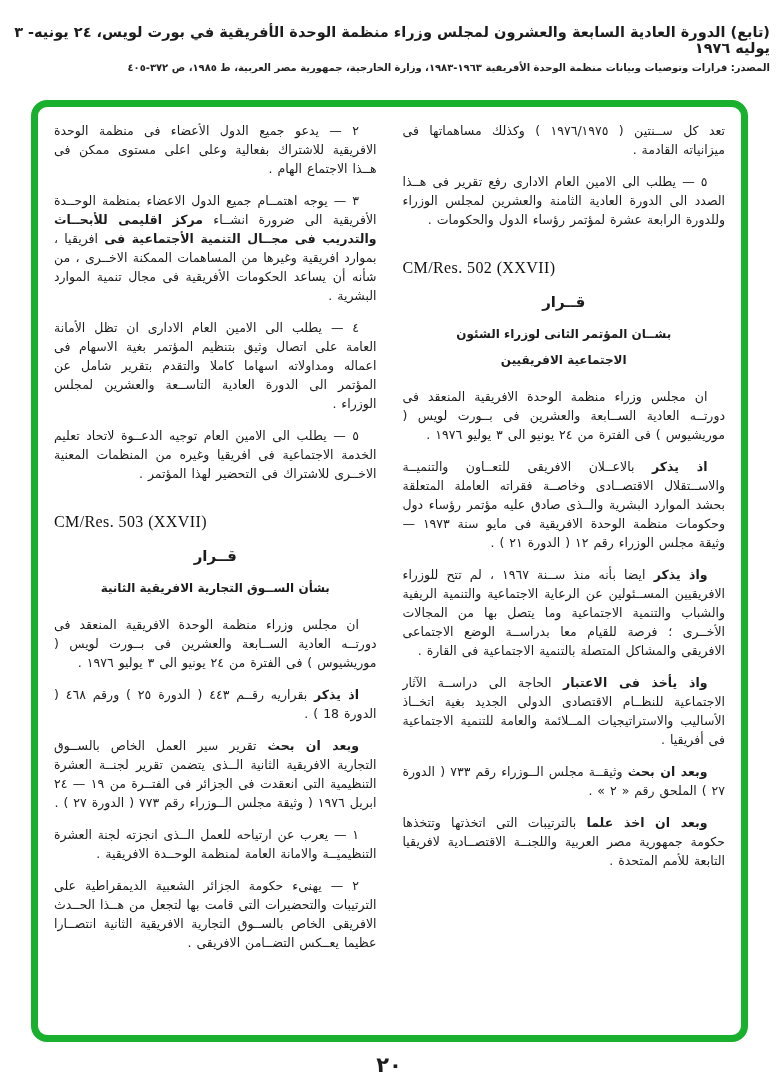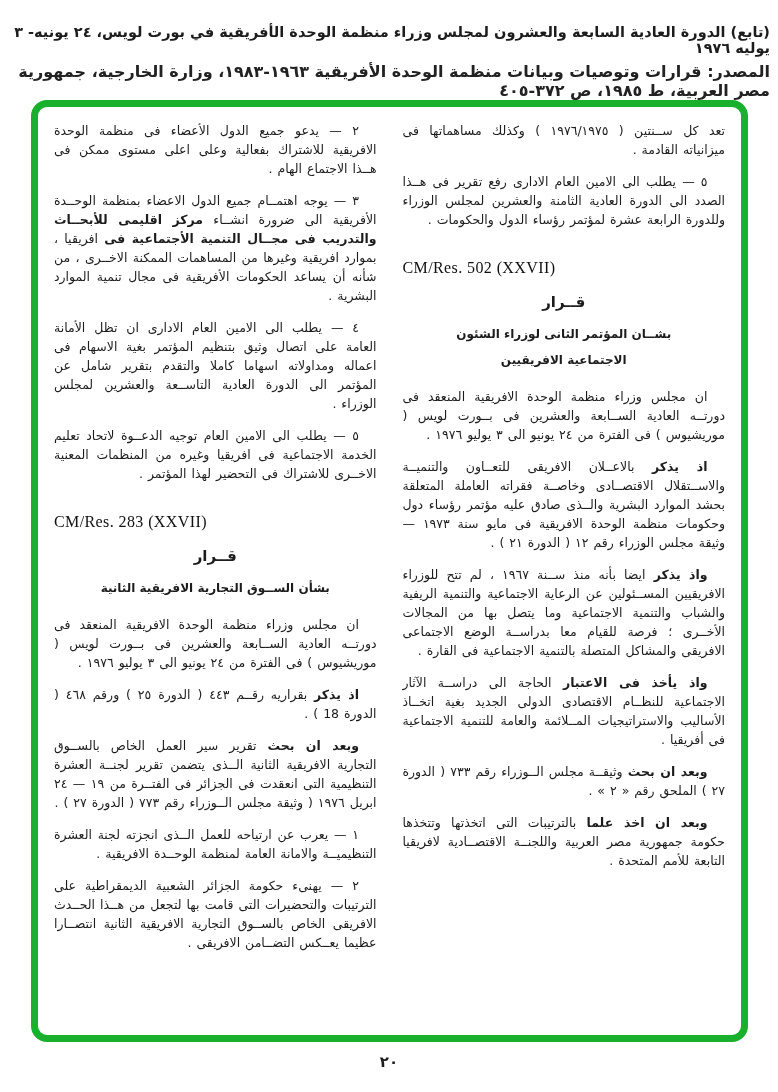--- a/index.html
+++ b/index.html
@@ -15,21 +15,21 @@
     direction:rtl;
     padding-top:24px;
   }
   .doc-header .h-line1{
     font-size:14.5px;
     font-weight:bold;
     letter-spacing:-0.2px;
     margin:0 8px 6px 8px;
   }
   .doc-header .h-line2{
-    font-size:16px;
+    font-size:10px;
     font-weight:bold;
     margin:0 8px;
     color:#222;
   }
   
   .sheet{
     box-sizing:border-box;
     position:absolute;
     left:31px;top:100px;
     width:717px;height:942px;
@@ -84,21 +84,21 @@
     margin:0 0 8px 0;
     line-height:1.5;
   }
   .res-subtitle.last{margin-bottom:18px;}
   
   .page-number{
     position:absolute;
     left:0;right:0;
     top:1053px;
     text-align:center;
-    font-size:15px;
+    font-size:21px;
     font-weight:bold;
     direction:rtl;
   }
 </style>
 </head>
 <body>
 
 <div class="doc-header">
   <div class="h-line1">(تابع) الدورة العادية السابعة والعشرون لمجلس وزراء منظمة الوحدة الأفريقية في بورت لويس، ٢٤ يونيه- ٣ يوليه ١٩٧٦</div>
   <div class="h-line2">المصدر: قرارات وتوصيات وبيانات منظمة الوحدة الأفريقية ١٩٦٣-١٩٨٣، وزارة الخارجية، جمهورية مصر العربية، ط ١٩٨٥، ص ٣٧٢-٤٠٥</div>
@@ -144,21 +144,21 @@
       </p>
       <p class="para">
         <span>٣ — يوجه اهتمــام جميع الدول الاعضاء بمنظمة الوحــدة الأفريقية الى ضرورة انشــاء </span><span class="boldmid">مركز اقليمى للأبحــاث والتدريب فى مجــال التنمية الأجتماعية فى</span><span> افريقيا ، بموارد افريقية وغيرها من المساهمات الممكنة الاخــرى ، من شأنه أن يساعد الحكومات الأفريقية فى مجال تنمية الموارد البشرية .</span>
       </p>
       <p class="para">
         <span>٤ — يطلب الى الامين العام الادارى ان تظل الأمانة العامة على اتصال وثيق بتنظيم المؤتمر بغية الاسهام فى اعماله ومداولاته اسهاما كاملا والتقدم بتقرير شامل عن المؤتمر الى الدورة العادية التاســعة والعشرين لمجلس الوزراء .</span>
       </p>
       <p class="para">
         <span>٥ — يطلب الى الامين العام توجيه الدعــوة لاتحاد تعليم الخدمة الاجتماعية فى افريقيا وغيره من المنظمات المعنية الاخــرى للاشتراك فى التحضير لهذا المؤتمر .</span>
       </p>
-      <div class="ref-line">CM/Res. 283 (XXVII)</div>
+      <div class="ref-line">CM/Res. 503 (XXVII)</div>
       <div class="res-title">قــرار</div>
       <div class="res-subtitle last">بشأن الســوق التجارية الافريقية الثانية</div>
       <p class="para">
         <span>ان مجلس وزراء منظمة الوحدة الافريقية المنعقد فى دورتــه العادية الســابعة والعشرين فى بــورت لويس ( موريشيوس ) فى الفترة من ٢٤ يونيو الى ٣ يوليو ١٩٧٦ .</span>
       </p>
       <p class="para">
         <strong class="lead">اذ يذكر</strong><span> بقراريه رقــم ٤٤٣ ( الدورة ٢٥ ) ورقم ٤٦٨ ( الدورة 18 ) .</span>
       </p>
       <p class="para">
         <strong class="lead">وبعد ان بحث</strong><span> تقرير سير العمل الخاص بالســوق التجارية الافريقية الثانية الــذى يتضمن تقرير لجنــة العشرة التنظيمية التى انعقدت فى الجزائر فى الفتــرة من ١٩ — ٢٤ ابريل ١٩٧٦ ( وثيقة مجلس الــوزراء رقم ٧٧٣ ( الدورة ٢٧ ) .</span>

